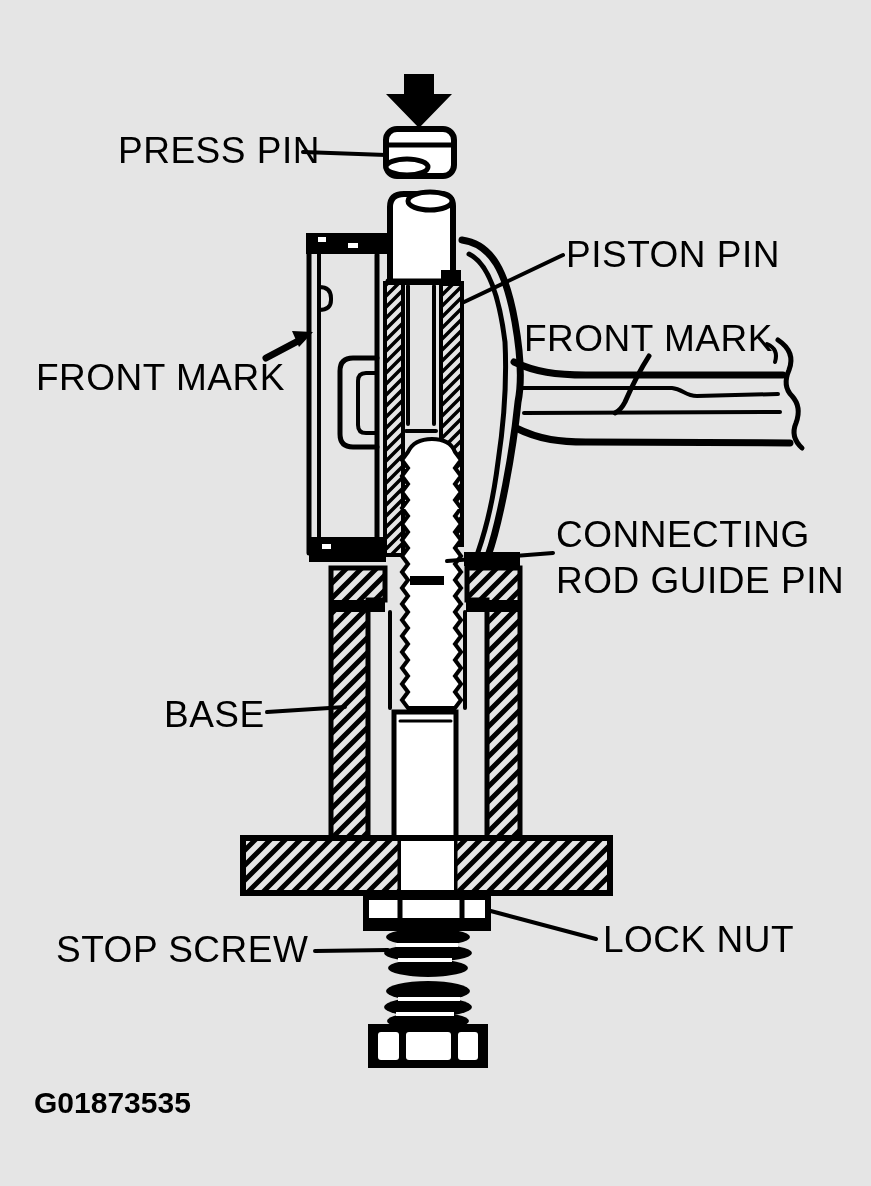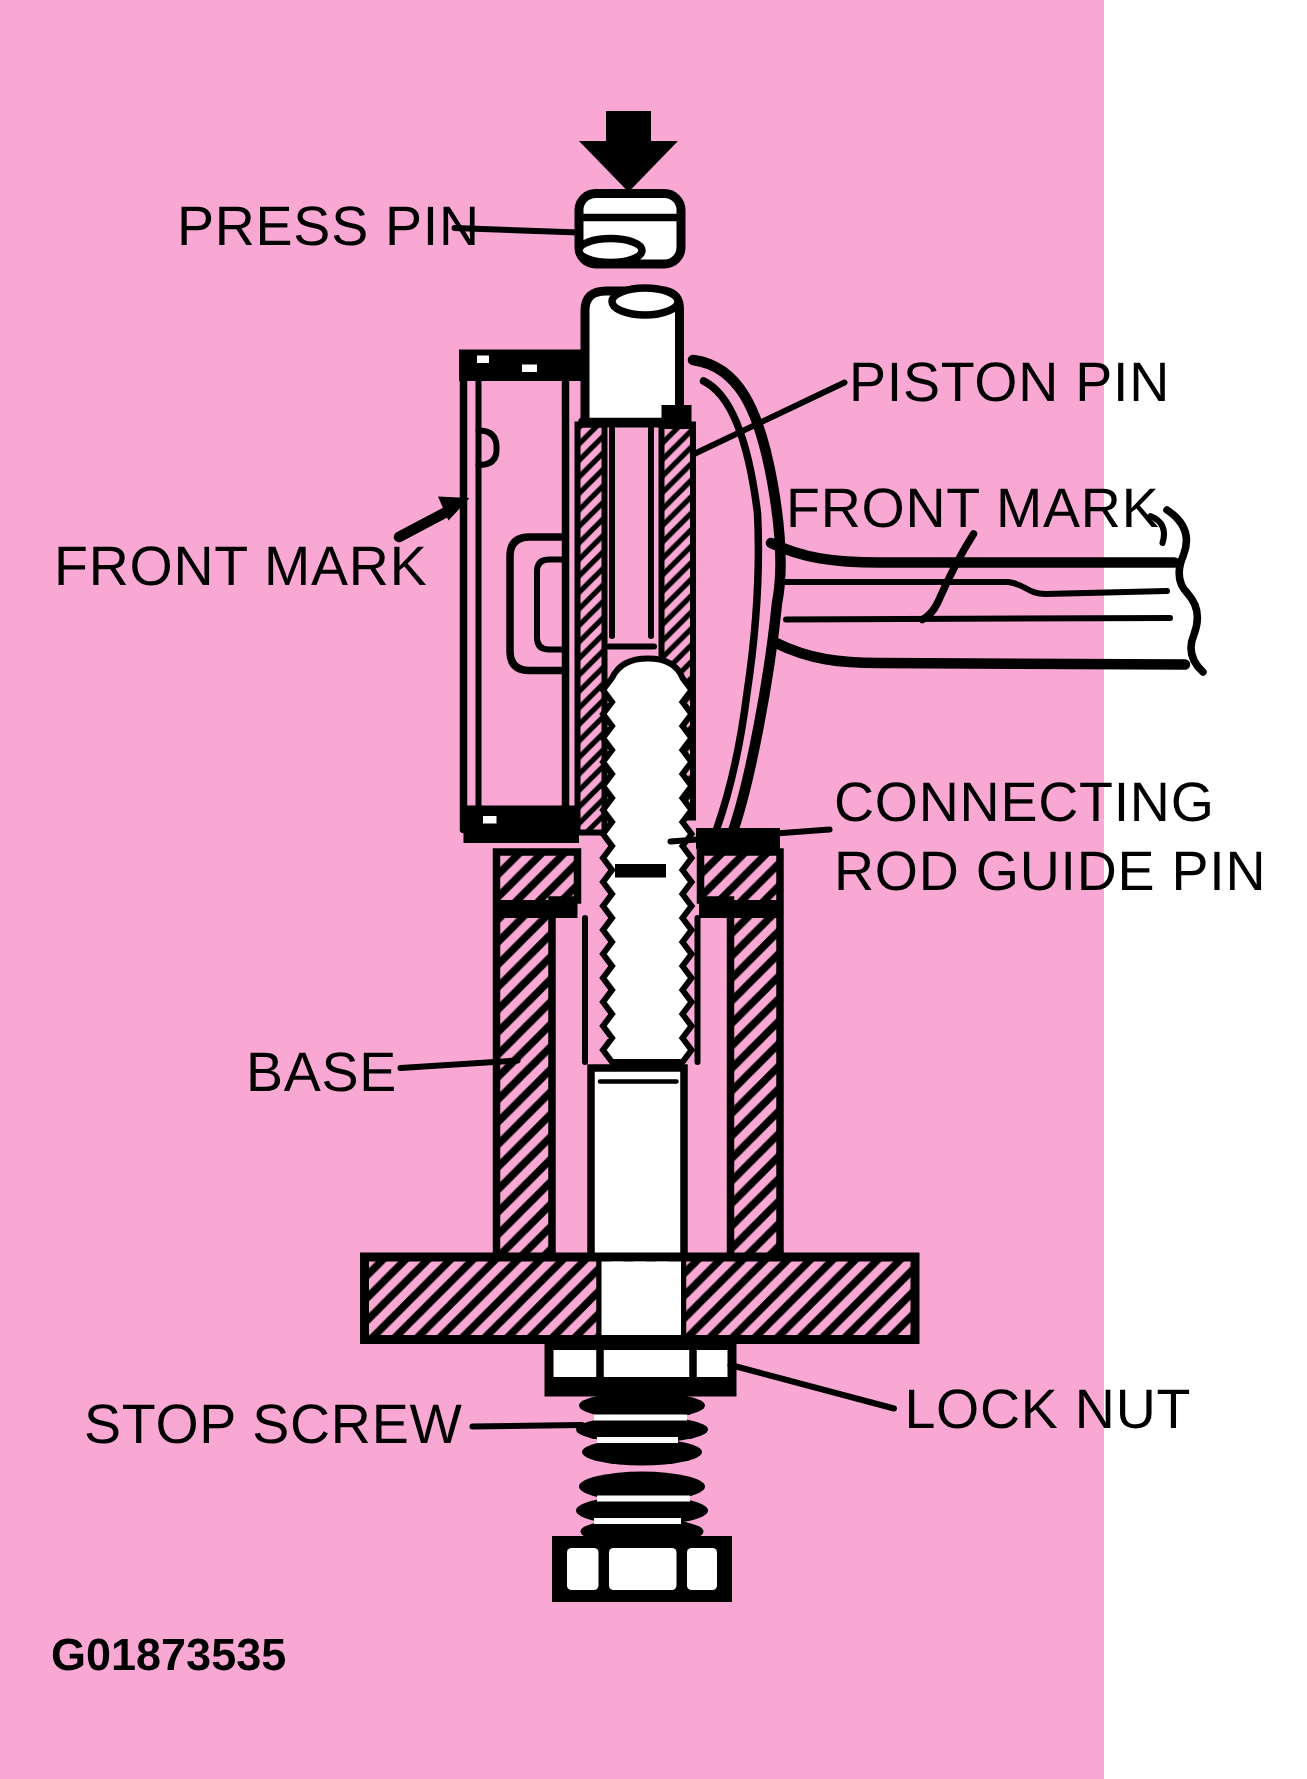--- a/index.html
+++ b/index.html
@@ -5,23 +5,23 @@
   html,body{
     margin:0;
     padding:0;
     background:#ffffff;
     width:871px;
     height:1186px;
     overflow:hidden;
   }
   .stage{
     position:relative;
-    width:736px;
+    width:871px;
     height:1186px;
-    background:#f9a8d4;
+    background:#e5e5e5;
   }
   svg{display:block}
   .lbl{
     font-family:"Liberation Sans", sans-serif;
     font-size:37px;
     letter-spacing:0.5px;
     fill:#000000;
   }
   .figcode{
     font-family:"Liberation Sans", sans-serif;

